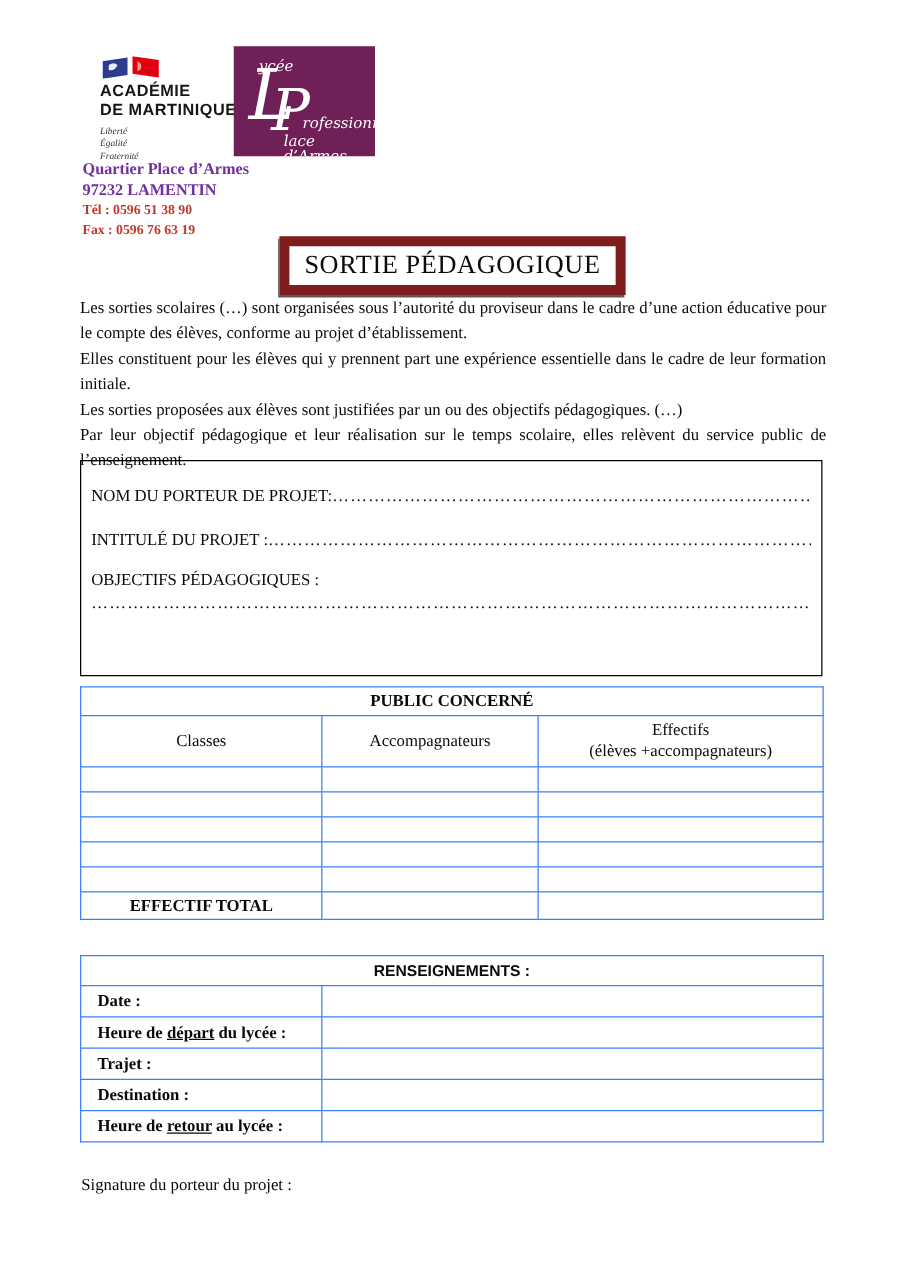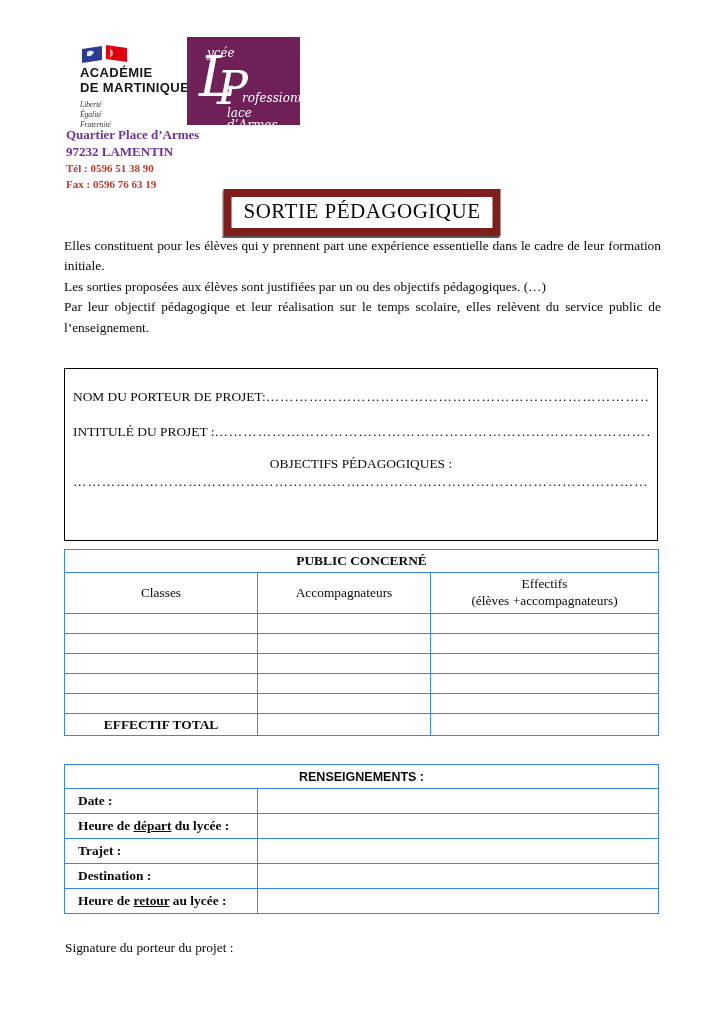--- a/index.html
+++ b/index.html
@@ -59,21 +59,21 @@
   .project-box {
     position: absolute; left: 64px; top: 368px; width: 594px; height: 173px;
     border: 1px solid #000; box-sizing: border-box;
     padding: 20px 8px 0 8px; font-size: 13.4px;
   }
   .dotline { display: flex; white-space: nowrap; overflow: hidden; }
   .dotline .lbl { flex: none; }
   .dotline .dots { flex: 1 1 auto; overflow: hidden; letter-spacing: 1px; }
   .gap-a { margin-bottom: 19px; }
   .gap-b { margin-bottom: 16px; }
-  .obj-label { margin-bottom: 2px; text-align: center; }
+  .obj-label { margin-bottom: 2px; }
   .dots-full { white-space: nowrap; overflow: hidden; letter-spacing: 1px; }
 
   
   table { border-collapse: collapse; table-layout: fixed; background: #fff; }
   td, th { border: 1px solid #3b82f6; font-weight: normal; padding: 0; overflow: hidden; }
 
   .public-table { position: absolute; left: 64px; top: 549px; width: 594px; font-size: 13.4px; }
   .public-table .t-title { height: 22px; text-align: center; font-weight: bold; }
   .public-table .t-head td { height: 40px; text-align: center; vertical-align: middle; line-height: 1.25; }
   .public-table .t-empty td { height: 19px; }
@@ -126,20 +126,21 @@
   <div class="address">
     <div class="addr-main">Quartier Place d’Armes</div>
     <div class="addr-main">97232 LAMENTIN</div>
     <div class="addr-phone">Tél :  0596 51 38 90</div>
     <div class="addr-phone">Fax : 0596 76 63 19</div>
   </div>
 
   <div class="title-box">SORTIE PÉDAGOGIQUE</div>
 
   <div class="intro">
+    <p>Les sorties scolaires (…) sont organisées sous l’autorité du proviseur dans le cadre d’une action éducative pour le compte des élèves, conforme au projet d’établissement.</p>
     <p>Elles constituent pour les élèves qui y prennent part une expérience essentielle dans le cadre de leur formation initiale.</p>
     <p>Les sorties proposées aux élèves sont justifiées par un ou des objectifs pédagogiques. (…)</p>
     <p>Par leur objectif pédagogique et leur réalisation sur le temps scolaire, elles relèvent du service public de l’enseignement.</p>
   </div>
 
   <div class="project-box">
     <div class="dotline gap-a">
       <span class="lbl">NOM DU PORTEUR DE PROJET:</span>
       <span class="dots">……………………………………………………………………………………………………………………………………………………………………………………</span>
     </div>

